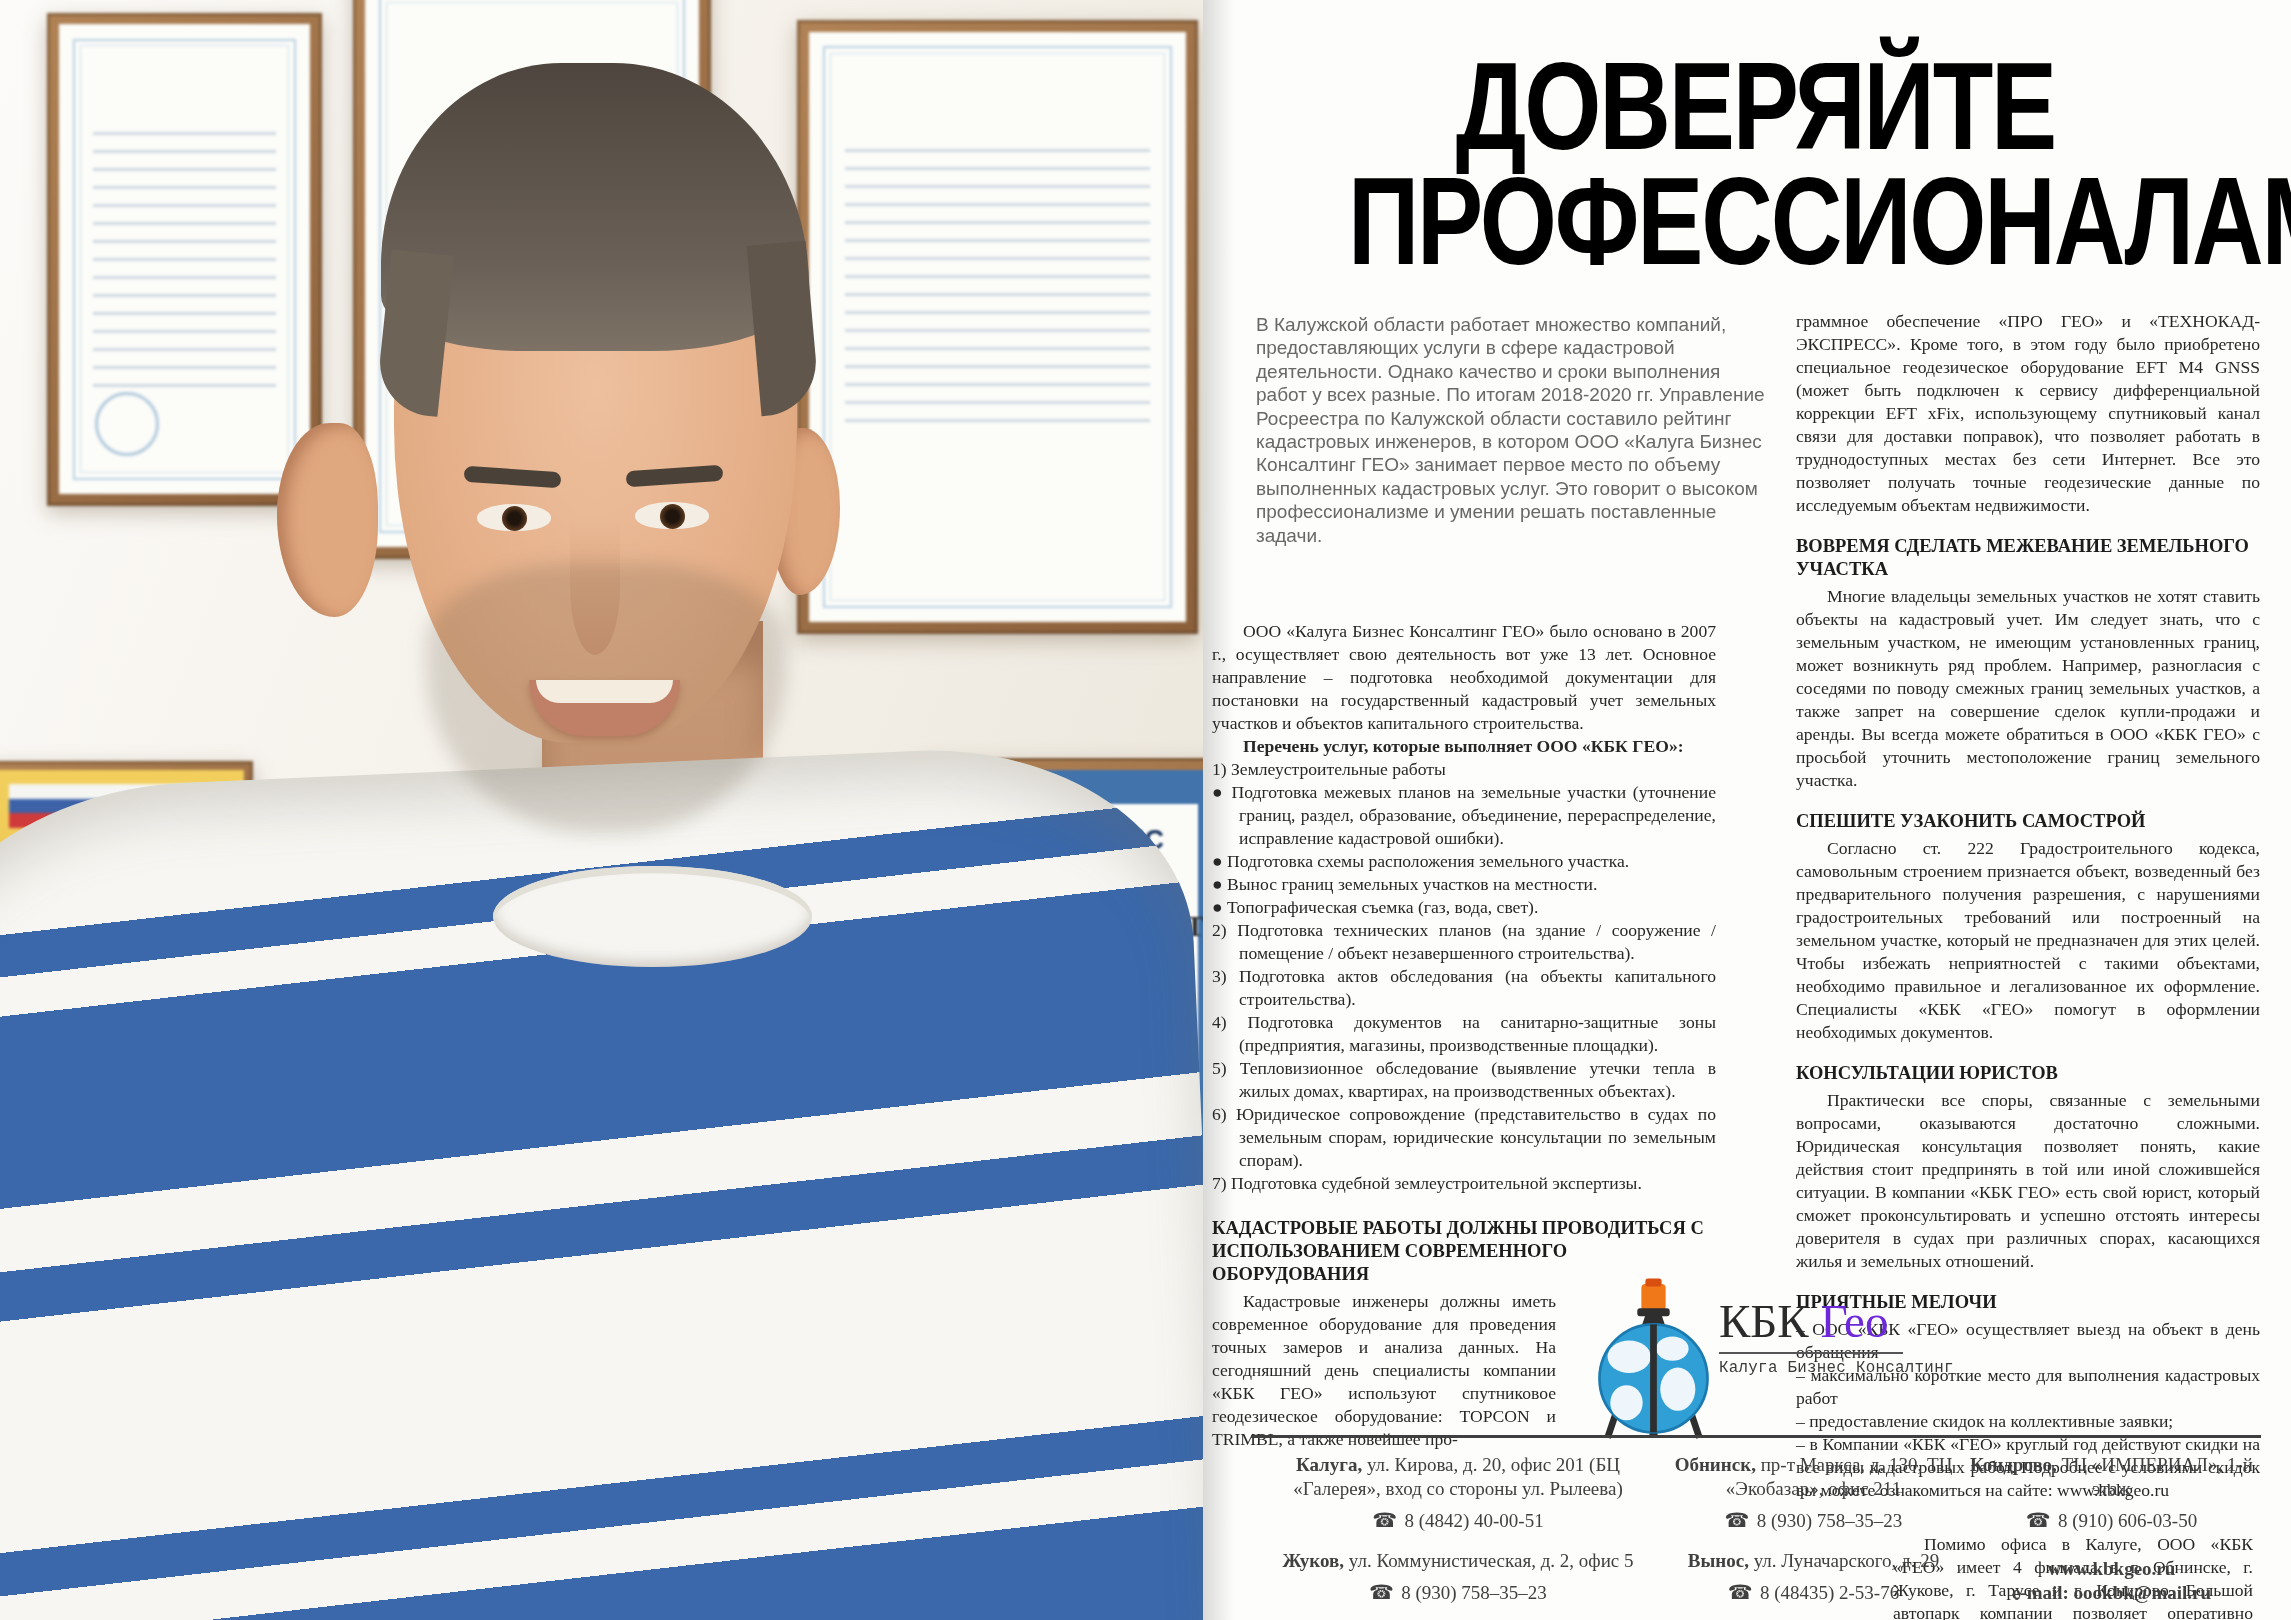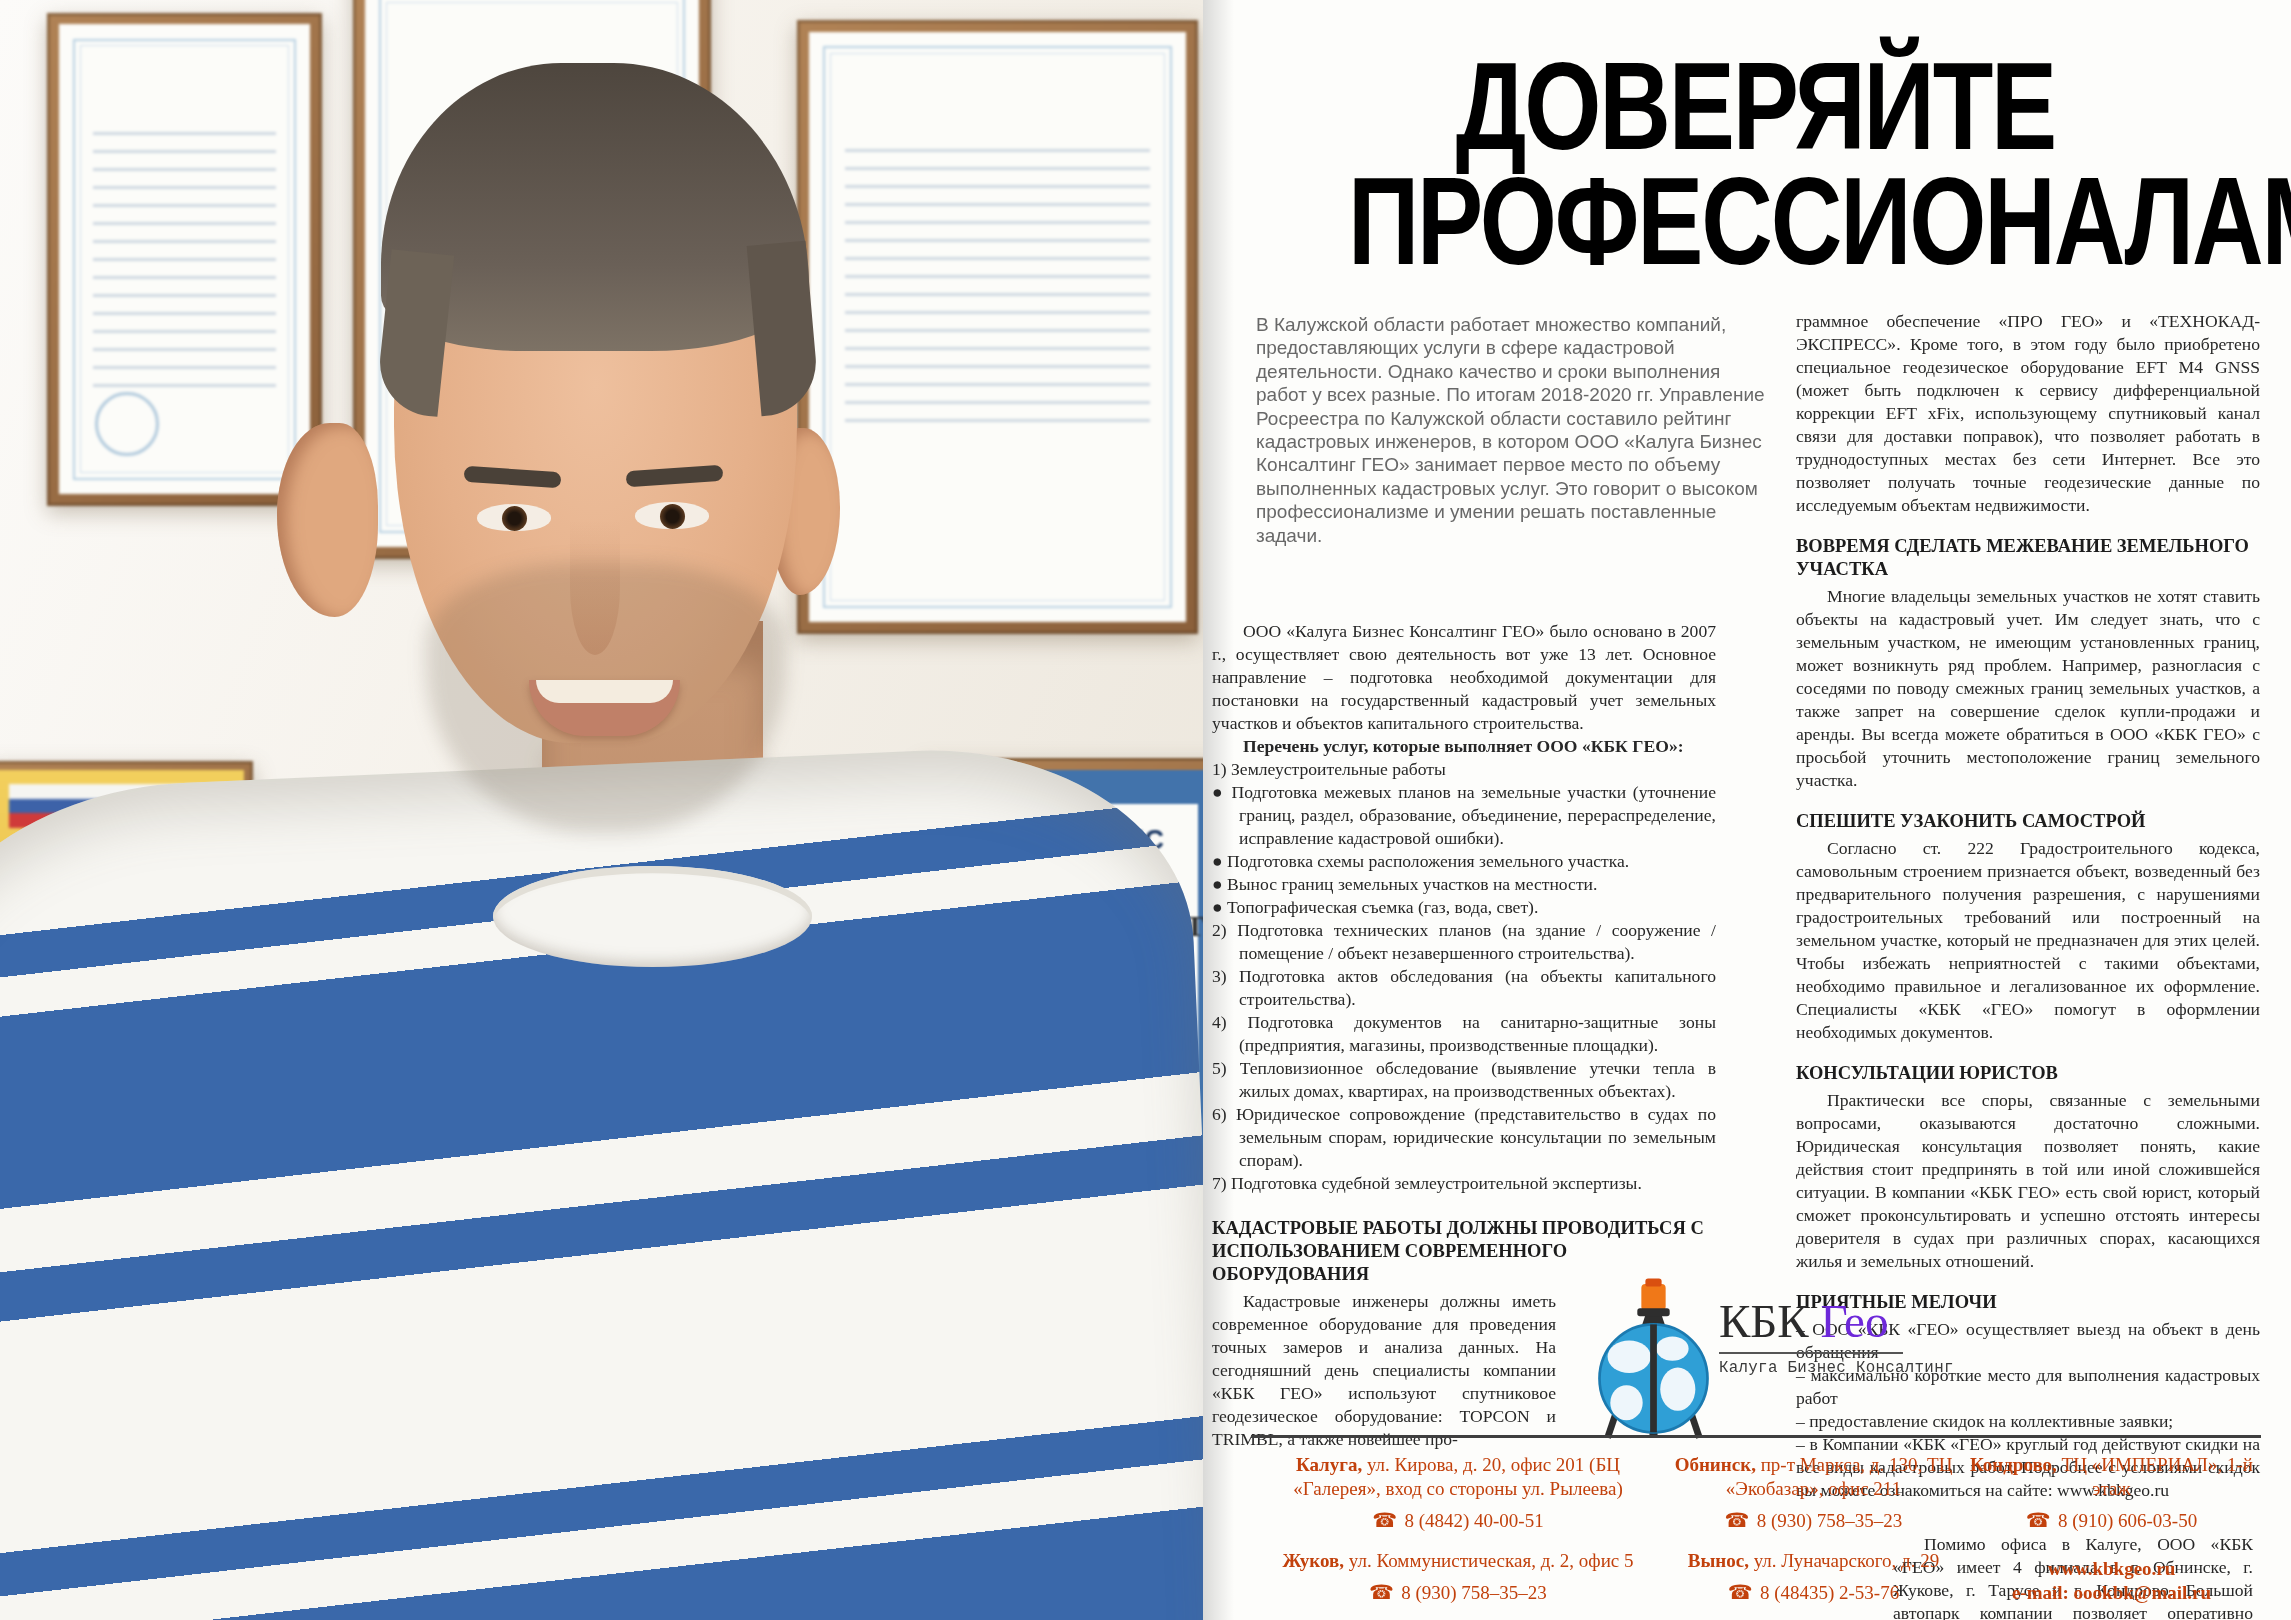--- a/index.html
+++ b/index.html
@@ -119,21 +119,21 @@
   .logo-text{position:absolute;left:133px;top:20px;width:184px;}
   .logo-name{font-family:"Liberation Serif",serif;font-size:47px;line-height:1;white-space:nowrap;}
   .logo-name .dark{color:#2b2b2b;}
   .logo-name .accent{color:#6d28d9;margin-top:34px;}
   .logo-rule{height:1.8px;background:#555;margin:7.2px 0 5.4px 0;}
   .logo-sub{font-family:Liberation Mono, monospace;font-size:15.8px;color:#3a3a3a;letter-spacing:0.3px;white-space:nowrap;}
 
   .rule{position:absolute;left:1251px;top:1435px;width:1010px;height:2.7px;background:#3f3f3f;}
 
   .footer{position:absolute;left:1251px;top:1453px;width:1010px;display:flex;
-          font-size:19px;line-height:24px;color:#c2410c;}
+          font-size:19px;line-height:24px;color:#404040;}
   .fcol{text-align:center;}
   .fcol1{width:414px;}
   .fcol2{width:297px;}
   .fcol3{width:299px;}
   .fcity{font-weight:700;}
   .fphone{margin:7.2px 0 16px 0;}
   .fweb{font-weight:700;margin-top:23.4px;}
   .femail{font-weight:700;}
   .phone-glyph{font-size:20px;margin-right:7.2px;}
 </style>

